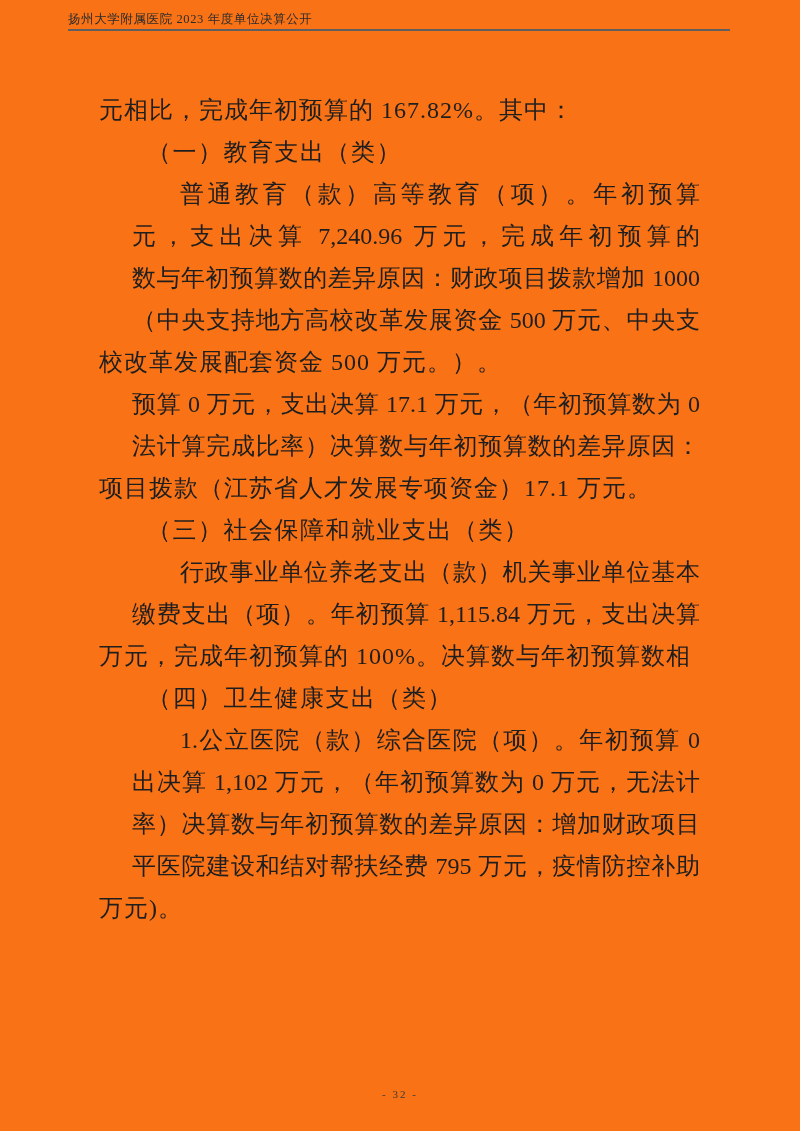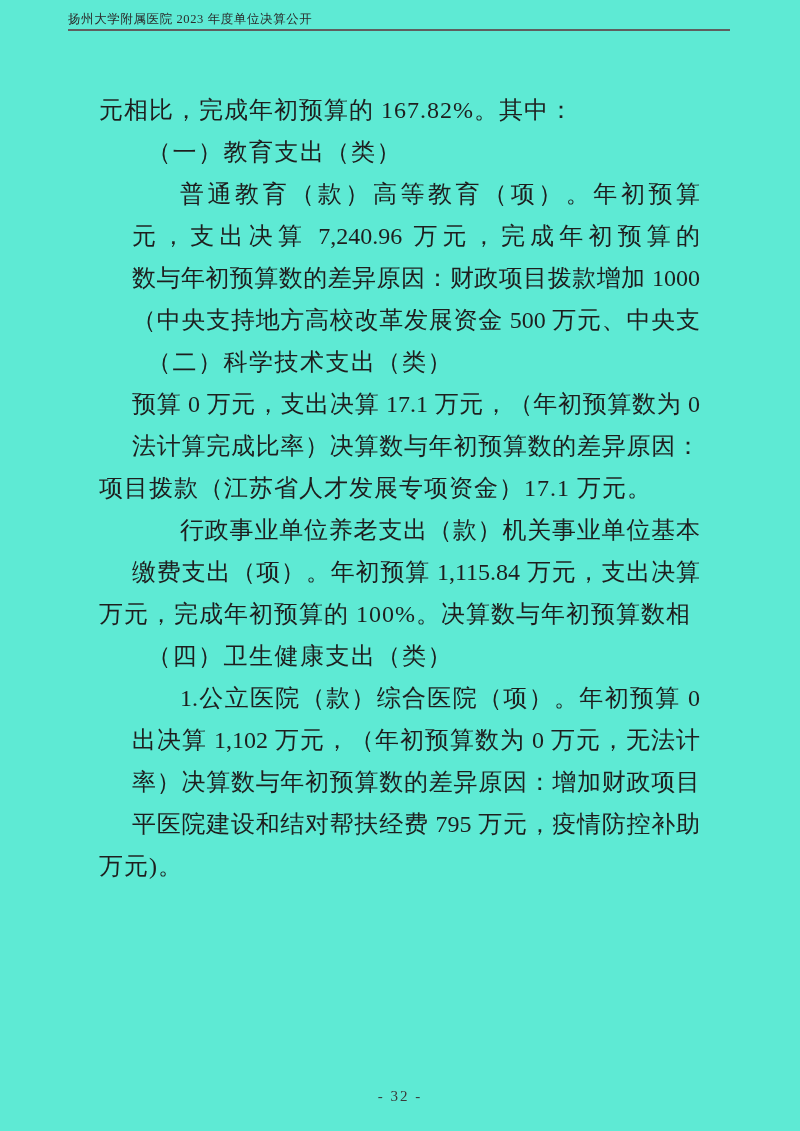--- a/index.html
+++ b/index.html
@@ -1,20 +1,20 @@
 <!DOCTYPE html>
 <html lang="zh"><head>
 <meta charset="utf-8">
 <style>
   html, body { margin: 0; padding: 0; background: #ffffff; }
   .page {
     position: relative;
     width: 800px;
     height: 1131px;
-    background: #5eead4;
+    background: #f97316;
     overflow: hidden;
     font-family: "Liberation Serif", "DejaVu Serif", serif;
     color: #1e1e1e;
   }
   
   .header-title {
     position: absolute;
     left: 68px;
     top: 11px;
     font-size: 12.5px;
@@ -54,44 +54,45 @@
     margin-left: 33px;
   }
   .heading { font-weight: normal; letter-spacing: 1.5px; }
   
   .footer {
     position: absolute;
     left: 0;
     right: 0;
     top: 1088px;
     text-align: center;
-    font-size: 15px;
+    font-size: 11px;
     letter-spacing: 2px;
     color: #3a3a3a;
   }
 </style>
 </head>
 <body>
 
 <div class="page">
 
   <div class="header-title">扬州大学附属医院 2023 年度单位决算公开</div>
   <div class="header-rule"></div>
 
   <div class="content">
     <div class="ln">元相比，完成年初预算的 167.82%。其中：</div>
     <div class="ln heading indent">（一）教育支出（类）</div>
     <div class="ln just indent">普通教育（款）高等教育（项）。年初预算 6,240.96 万</div>
     <div class="ln just">元，支出决算 7,240.96 万元，完成年初预算的 116.02%。决算</div>
     <div class="ln just">数与年初预算数的差异原因：财政项目拨款增加 1000 万元。</div>
     <div class="ln just">（中央支持地方高校改革发展资金 500 万元、中央支持地方高</div>
-    <div class="ln heading indent">（二）科学技术支出（类）</div>
+    <div class="ln">校改革发展配套资金 500 万元。）。</div>
     <div class="ln just">预算 0 万元，支出决算 17.1 万元，（年初预算数为 0 万元，无</div>
     <div class="ln just">法计算完成比率）决算数与年初预算数的差异原因：增加财政</div>
     <div class="ln">项目拨款（江苏省人才发展专项资金）17.1 万元。</div>
+    <div class="ln heading indent">（三）社会保障和就业支出（类）</div>
     <div class="ln just indent">行政事业单位养老支出（款）机关事业单位基本养老保险</div>
     <div class="ln just">缴费支出（项）。年初预算 1,115.84 万元，支出决算 1,115.84</div>
     <div class="ln">万元，完成年初预算的 100%。决算数与年初预算数相同。</div>
     <div class="ln heading indent">（四）卫生健康支出（类）</div>
     <div class="ln just indent">1.公立医院（款）综合医院（项）。年初预算 0 万元，支</div>
     <div class="ln just">出决算 1,102 万元，（年初预算数为 0 万元，无法计算完成比</div>
     <div class="ln just">率）决算数与年初预算数的差异原因：增加财政项目拨款(高水</div>
     <div class="ln just">平医院建设和结对帮扶经费 795 万元，疫情防控补助资金 307</div>
     <div class="ln">万元)。</div>
   </div>

